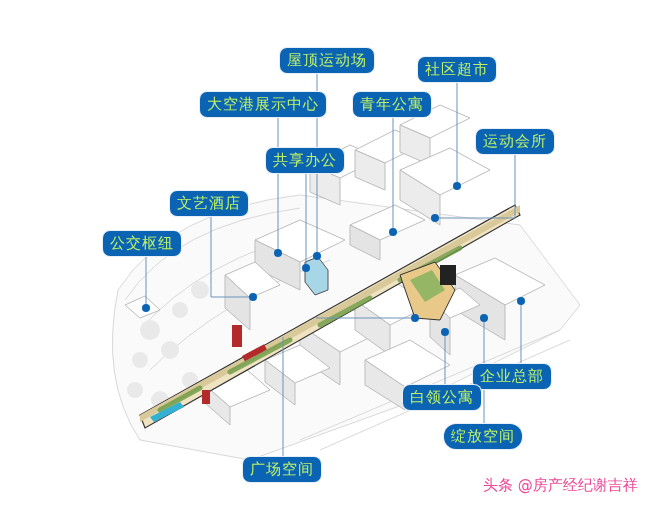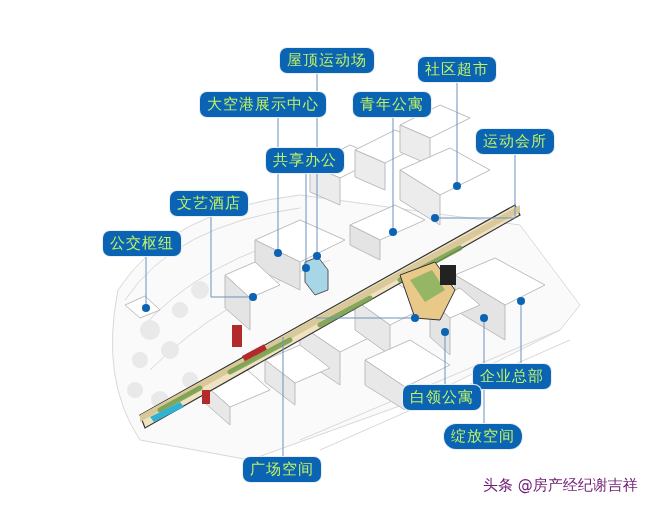--- a/index.html
+++ b/index.html
@@ -7,21 +7,21 @@
          font-family: "DejaVu Sans", sans-serif; }
   #scene { position: absolute; left: 0; top: 0; width: 671px; height: 507px; }
   .label {
     position: absolute; background: #0b64b3; color: #bef264;
     border-radius: 7px; font-size: 15px; line-height: 25px; height: 25px;
     padding: 0 7px; white-space: nowrap; letter-spacing: 1px;
     box-shadow: 0 0 0 1px #e6eef7;
   }
   .watermark {
     position: absolute; left: 483px; top: 476px; font-size: 15px;
-    color: #701a75; white-space: nowrap;
+    color: #ec4899; white-space: nowrap;
   }
 </style>
 </head>
 <body>
 
 <svg id="scene" viewBox="0 0 671 507" xmlns="http://www.w3.org/2000/svg">
 
   <g fill="none" stroke="#d8d8d8" stroke-width="1">
     <path d="M118 290 Q170 210 300 195 L520 225 L580 305 L560 330 L430 395 L250 460 L140 440 Q100 380 118 290 Z" fill="#fafafa"></path>
     <path d="M125 300 Q175 225 300 208 M140 330 Q200 260 320 230 M150 370 Q220 300 330 260"></path>

